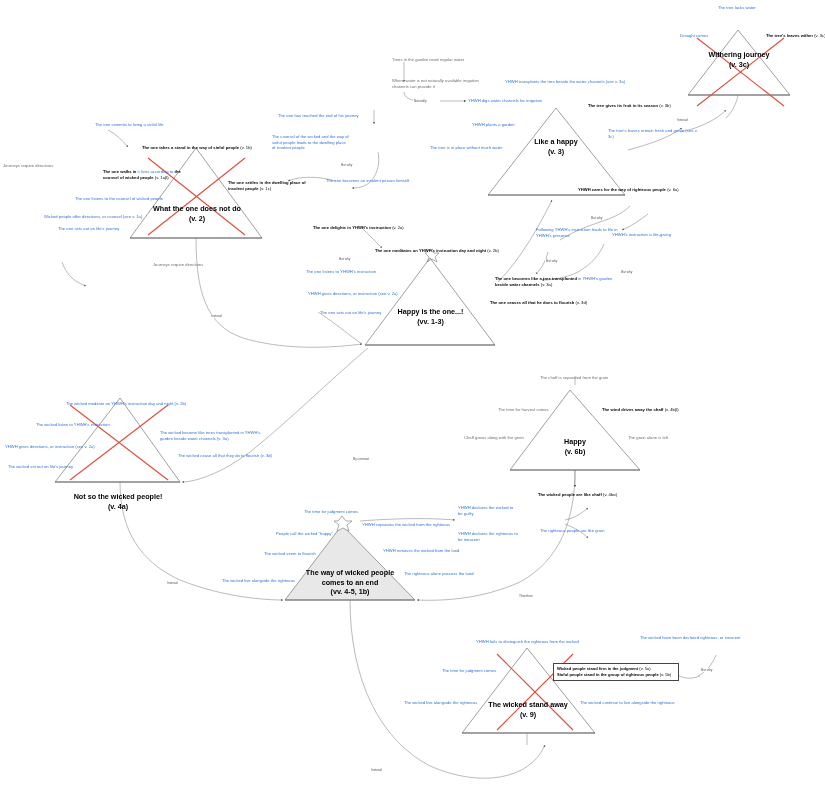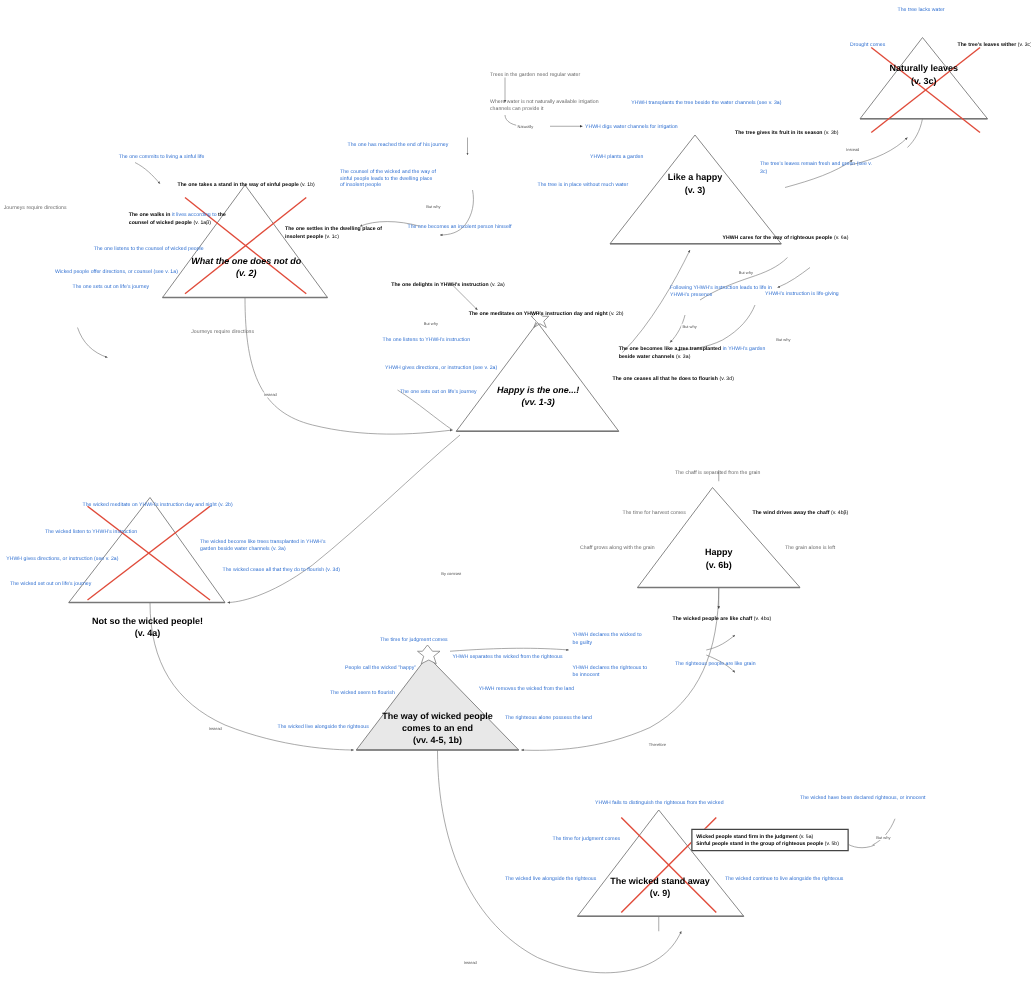--- a/index.html
+++ b/index.html
@@ -125,37 +125,37 @@
     <path d="M575,470 L575,487" fill="none" stroke="#777" stroke-width="0.5" marker-end="url(#ahb)"></path>
 
     <path d="M360,521 C400,518 430,518 455,520" fill="none" stroke="#777" stroke-width="0.5" marker-end="url(#ah)"></path>
     <path d="M565,520 C575,518 582,513 588,508" fill="none" stroke="#777" stroke-width="0.5" marker-end="url(#ah)"></path>
     <path d="M565,524 C575,528 582,532 588,538" fill="none" stroke="#777" stroke-width="0.5" marker-end="url(#ah)"></path>
 
     <path d="M716,655 C712,665 706,672 698,676" fill="none" stroke="#777" stroke-width="0.5"></path>
     <path d="M700,676 C690,680 682,678 676,674" fill="none" stroke="#777" stroke-width="0.5" marker-end="url(#ahb)"></path>
   </svg>
 
-  <div class="tri-label" style="left:142px;top:204px;width:110px;font-style:italic;">
+  <div class="tri-label" style="left:142px;top:204px;width:110px;">
     <div>What the one does not do</div>
     <div class="verse">(v. 2)</div>
   </div>
 
-  <div class="tri-label" style="left:378px;top:307px;width:105px;font-style:italic;">
+  <div class="tri-label" style="left:378px;top:307px;width:105px;">
     <div>Happy is the one...!</div>
     <div class="verse">(vv. 1-3)</div>
   </div>
 
   <div class="tri-label" style="left:510px;top:137px;width:92px;">
     <div>Like a happy</div>
     <div class="verse">(v. 3)</div>
   </div>
 
   <div class="tri-label" style="left:694px;top:50px;width:90px;">
-    <div>Naturally leaves</div>
+    <div>Withering journey</div>
     <div class="verse">(v. 3c)</div>
   </div>
 
   <div class="tri-label" style="left:62px;top:452px;width:112px;margin-top:40px;">
     <div>Not so the wicked people!</div>
     <div class="verse">(v. 4a)</div>
   </div>
 
   <div class="tri-label" style="left:540px;top:437px;width:70px;">
     <div>Happy</div>

